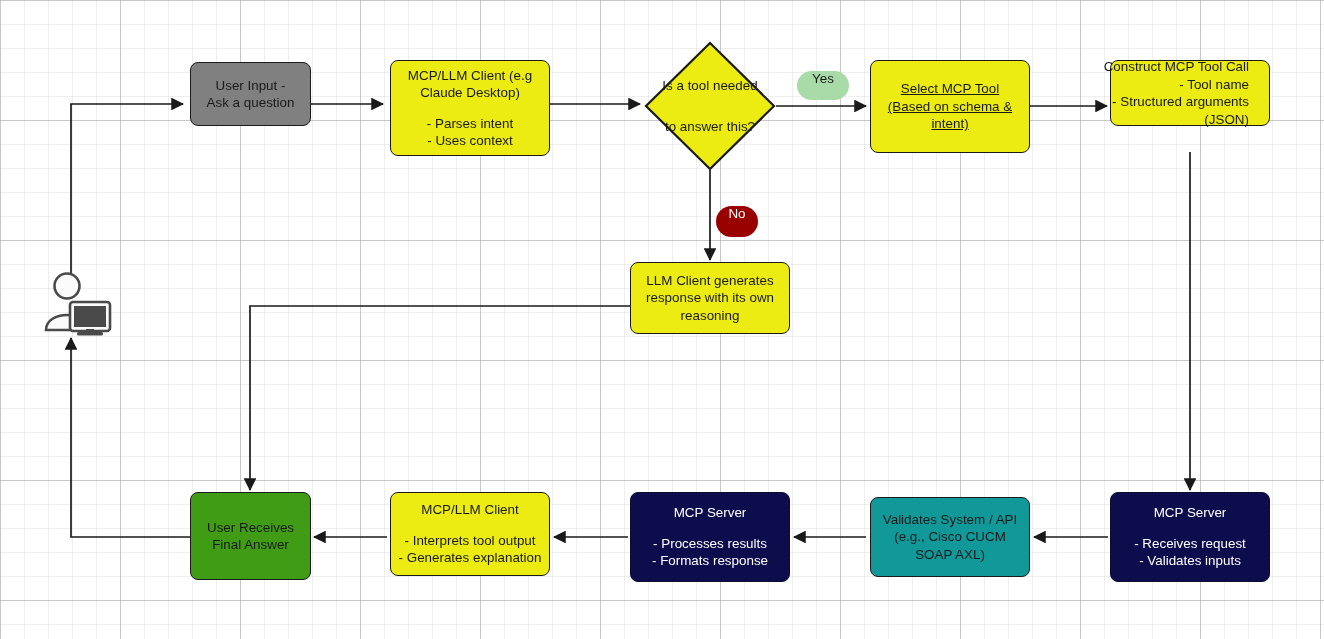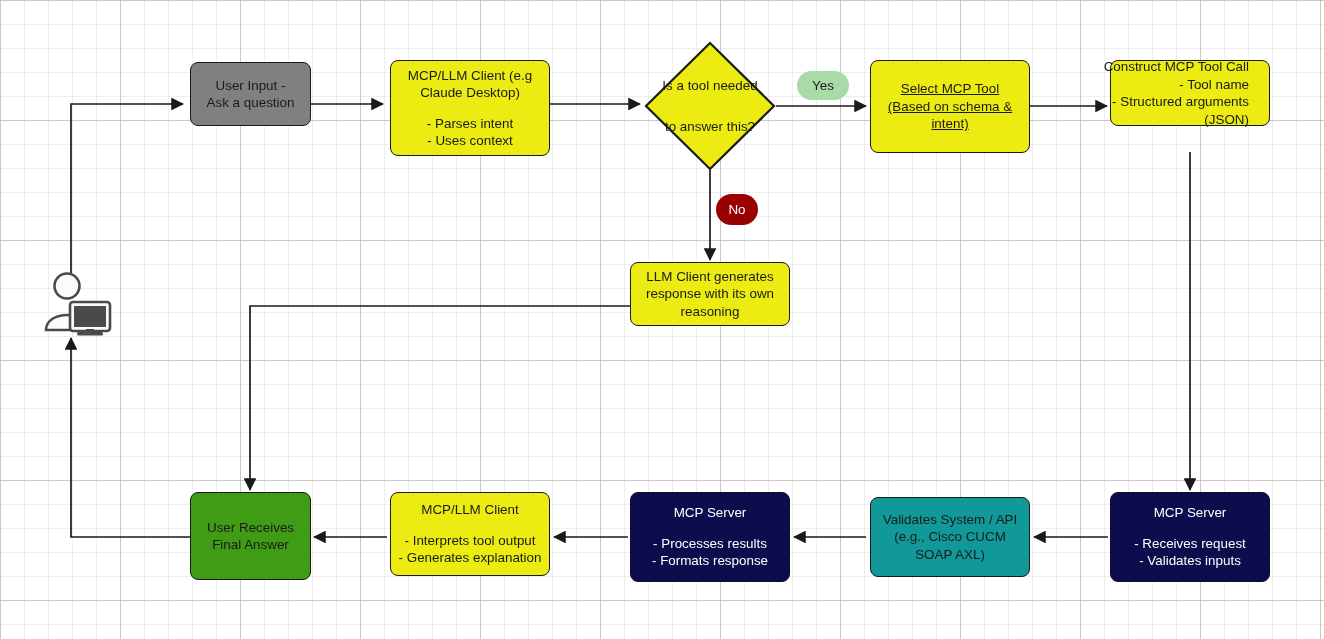--- a/index.html
+++ b/index.html
@@ -62,21 +62,20 @@
     font-size: 13.4px;
     line-height: 17.5px;
     color: #1a1a1a;
     gap: 24px;
   }
 
   
   .pill {
     position: absolute;
     display: flex;
-    align-items: center;
     justify-content: center;
     border-radius: 999px;
     font-size: 13.4px;
     z-index: 8;
   }
   .pill.yes { background: #a9dba9; color: #1a1a1a; }
   .pill.no  { background: #990000; color: #ffffff; }
 
   svg.edges {
     position: absolute;
@@ -161,38 +160,38 @@
     <div class="diamond-label">
       <span class="ln">Is a tool needed</span>
       <span class="ln">to answer this?</span>
     </div>
   </div>
 
   <div class="pill yes" style="left:797px; top:71px; width:52px; height:29px;">
     <span>Yes</span>
   </div>
 
-  <div class="pill no" style="left:716px; top:194px; width:42px; height:31px;">
+  <div class="pill no" style="left:716px; top:206px; width:42px; height:31px;">
     <span>No</span>
   </div>
 
   <div class="node" style="left:870px; top:60px; width:160px; height:93px; background:#ecec13;text-decoration:underline;">
     <span class="ln">Select MCP Tool</span>
     <span class="ln">(Based on schema &amp;</span>
     <span class="ln">intent)</span>
   </div>
 
   <div class="node" style="left:1110px; top:60px; width:160px; height:66px; background:#ecec13;align-items:flex-end;">
     <span class="ln">Construct MCP Tool Call</span>
     <span class="ln">- Tool name</span>
     <span class="ln">- Structured arguments</span>
     <span class="ln">(JSON)</span>
   </div>
 
-  <div class="node" style="left:630px; top:262px; width:160px; height:64px; background:#ecec13;">
+  <div class="node" style="left:630px; top:262px; width:160px; height:72px; background:#ecec13;">
     <span class="ln">LLM Client generates</span>
     <span class="ln">response with its own</span>
     <span class="ln">reasoning</span>
   </div>
 
   <div class="node dark" style="left:1110px; top:492px; width:160px; height:90px; background:#0d0d4d;">
     <span class="ln">MCP Server</span>
     <span class="gap"></span>
     <span class="ln">- Receives request</span>
     <span class="ln">- Validates inputs</span>

